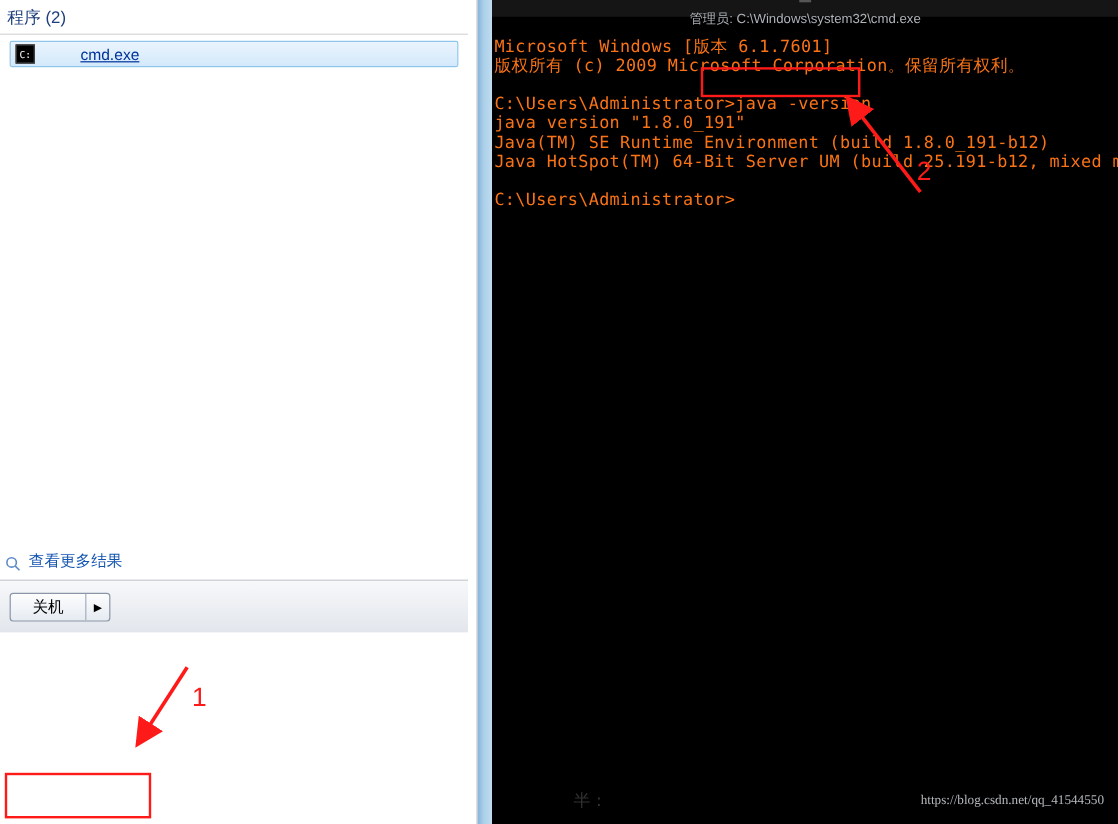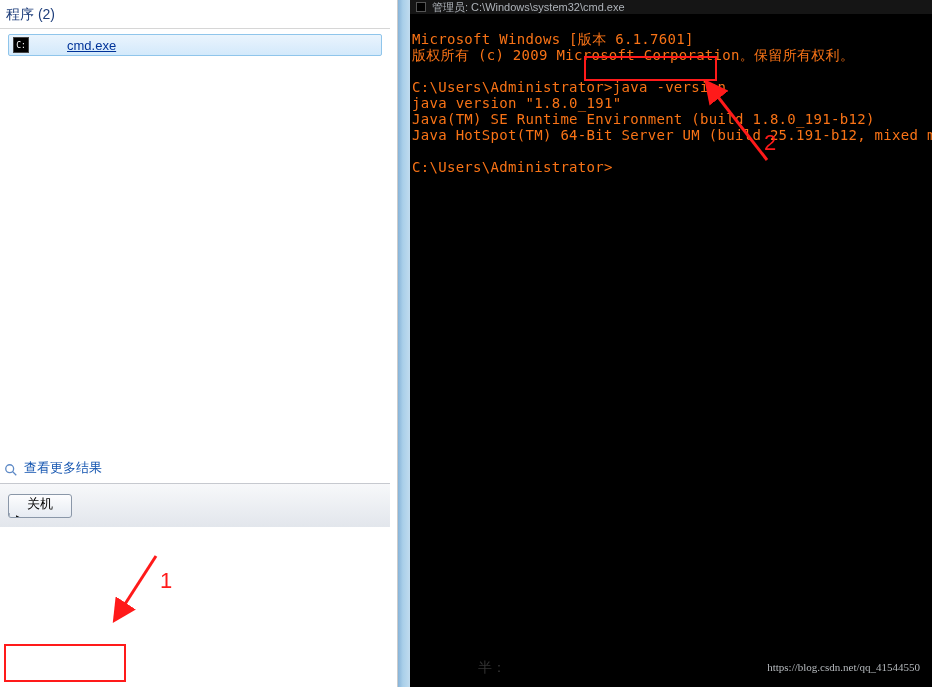--- a/index.html
+++ b/index.html
@@ -65,21 +65,20 @@
       background: #fff;
     }
     .clear-x {
       position: absolute; right: 6px; top: 50%; transform: translateY(-50%);
       color: #64788e; font-size: 12px; cursor: pointer;
     }
     .shutdown-btn {
       height: 24px; display: flex; align-items: stretch;
       border: 1px solid #8a97a8; border-radius: 3px; overflow: hidden;
       background: linear-gradient(#fdfdfe, #e6ebf2);
-      flex-direction: column;
     }
     .shutdown-main {
       padding: 0 18px; display: flex; align-items: center;
       font-size: 13px; cursor: pointer;
     }
     .shutdown-arrow {
       width: 20px; display: flex; align-items: center; justify-content: center;
       border-left: 1px solid #a3aebd; font-size: 9px; cursor: pointer;
     }
     .win-gradient-edge {
@@ -87,21 +86,21 @@
       background: linear-gradient(90deg, #87b3d8, #a9cfe9 40%, #c1dcef);
       z-index: 2;
     }
     .cmd-window {
       position: absolute; left: 410px; top: 0; width: 522px; height: 687px;
       background: #000;
     }
     .cmd-titlebar {
       height: 14px; background: #151515;
       display: flex; align-items: center; gap: 6px; padding: 0 6px;
-      color: #aeb3b9; font-size: 11px;
+      color: #aeb3b9; font-size: 11px; flex-direction: column;
     }
     .cmd-titlebar .tb-icon {
       width: 10px; height: 10px; background: #000; border: 1px solid #555;
       display: inline-block;
     }
     .terminal {
       padding: 17px 2px 2px 2px; color: #f97316;
       font-family: "NSimSun", "SimSun", "Consolas", monospace;
       font-size: 14px; line-height: 16px; white-space: pre;
       letter-spacing: 0.3px;

